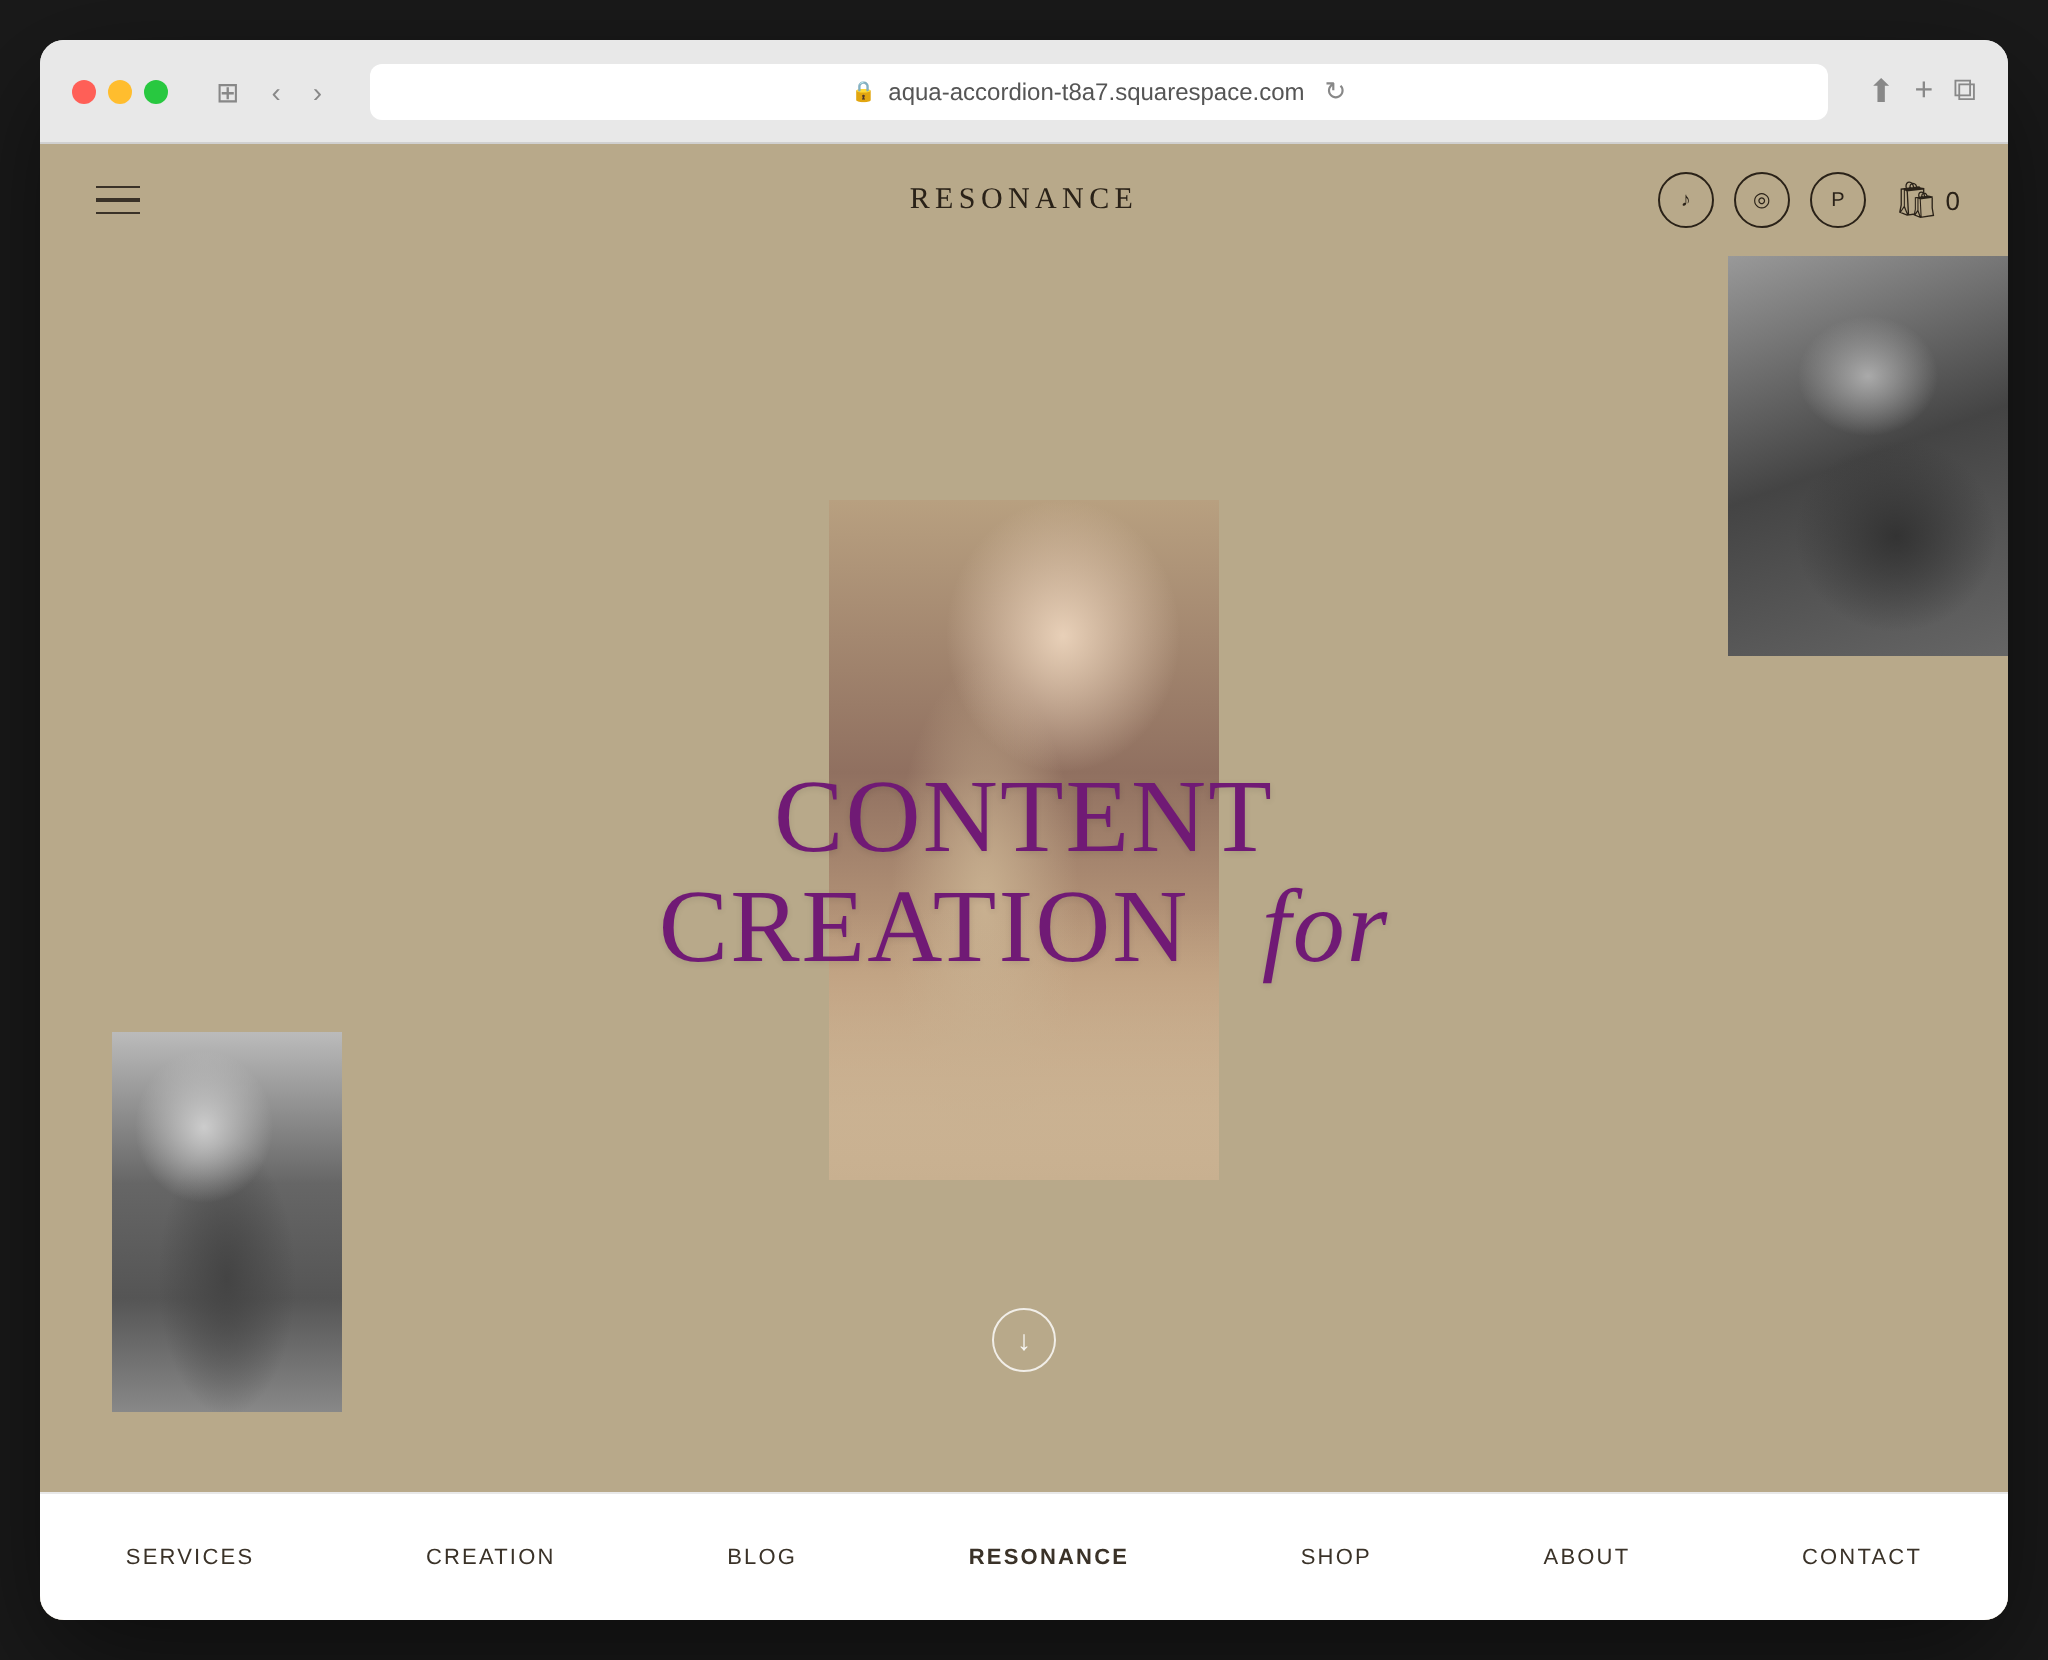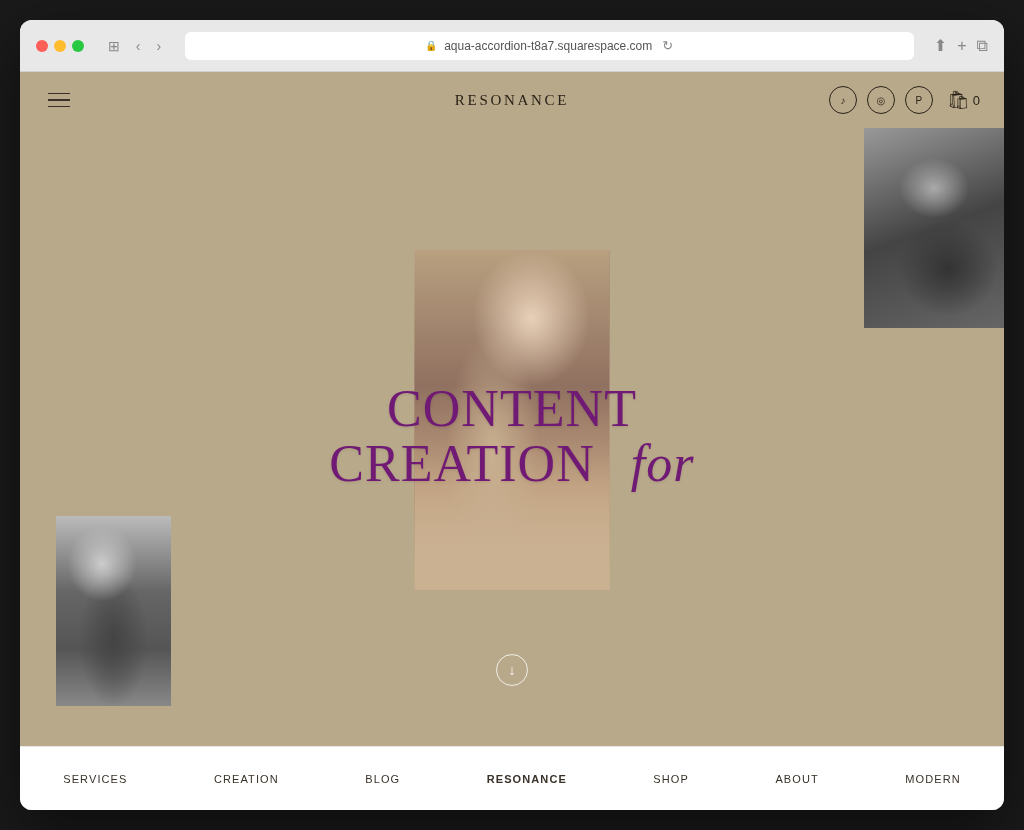--- a/index.html
+++ b/index.html
@@ -456,17 +456,17 @@
 
     </div>
 
     <div class="site-footer-nav">
       <a class="footer-nav-item">SERVICES</a>
       <a class="footer-nav-item">CREATION</a>
       <a class="footer-nav-item">BLOG</a>
       <a class="footer-nav-item active">RESONANCE</a>
       <a class="footer-nav-item">SHOP</a>
       <a class="footer-nav-item">ABOUT</a>
-      <a class="footer-nav-item">MODERN</a>
+      <a class="footer-nav-item">CONTACT</a>
     </div>
 
   </div>
 </div>
 
 </body></html>

